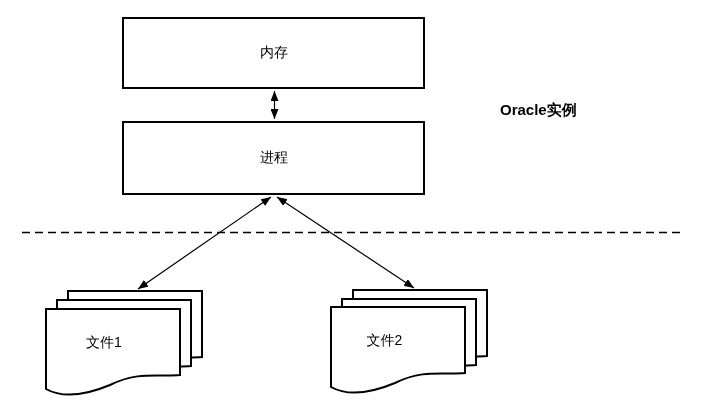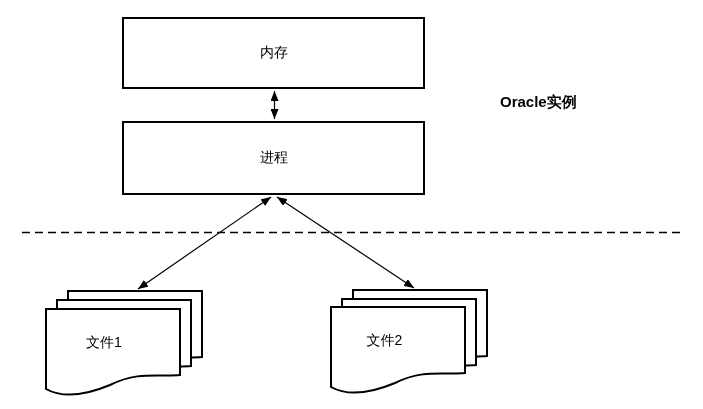--- a/index.html
+++ b/index.html
@@ -33,20 +33,21 @@
   .label-memory   { left: 122px; top: 17px;  width: 304px; height: 72px; font-family: Liberation Mono, monospace; }
   .label-process  { left: 122px; top: 121px; width: 304px; height: 74px; font-family: Liberation Mono, monospace; }
   .label-file1    { left: 46px;  top: 309px; width: 116px; height: 68px; }
   .label-file2    { left: 331px; top: 307px; width: 107px; height: 68px; }
   .region-label {
     position: absolute;
     font-size: 15px;
     font-weight: 700;
     color: #000000;
     white-space: nowrap;
+    margin-top: 8px;
   }
   .label-instance { left: 500px; top: 93px; }
   .label-database { left: 535px; top: 306px; }
 </style>
 </head>
 <body>
 
 <div class="stage">
 
   <svg width="703" height="409" viewBox="0 0 703 409">

